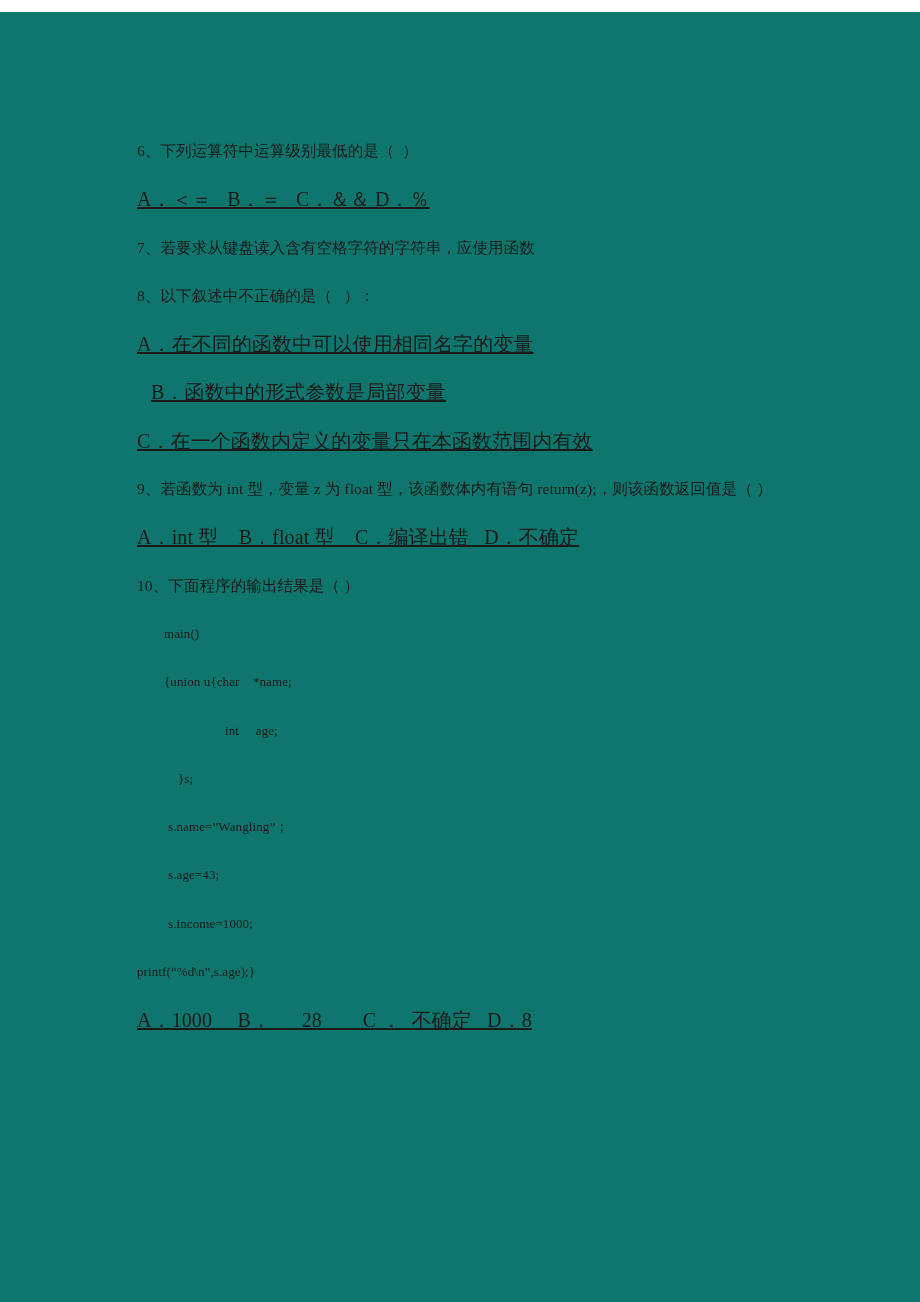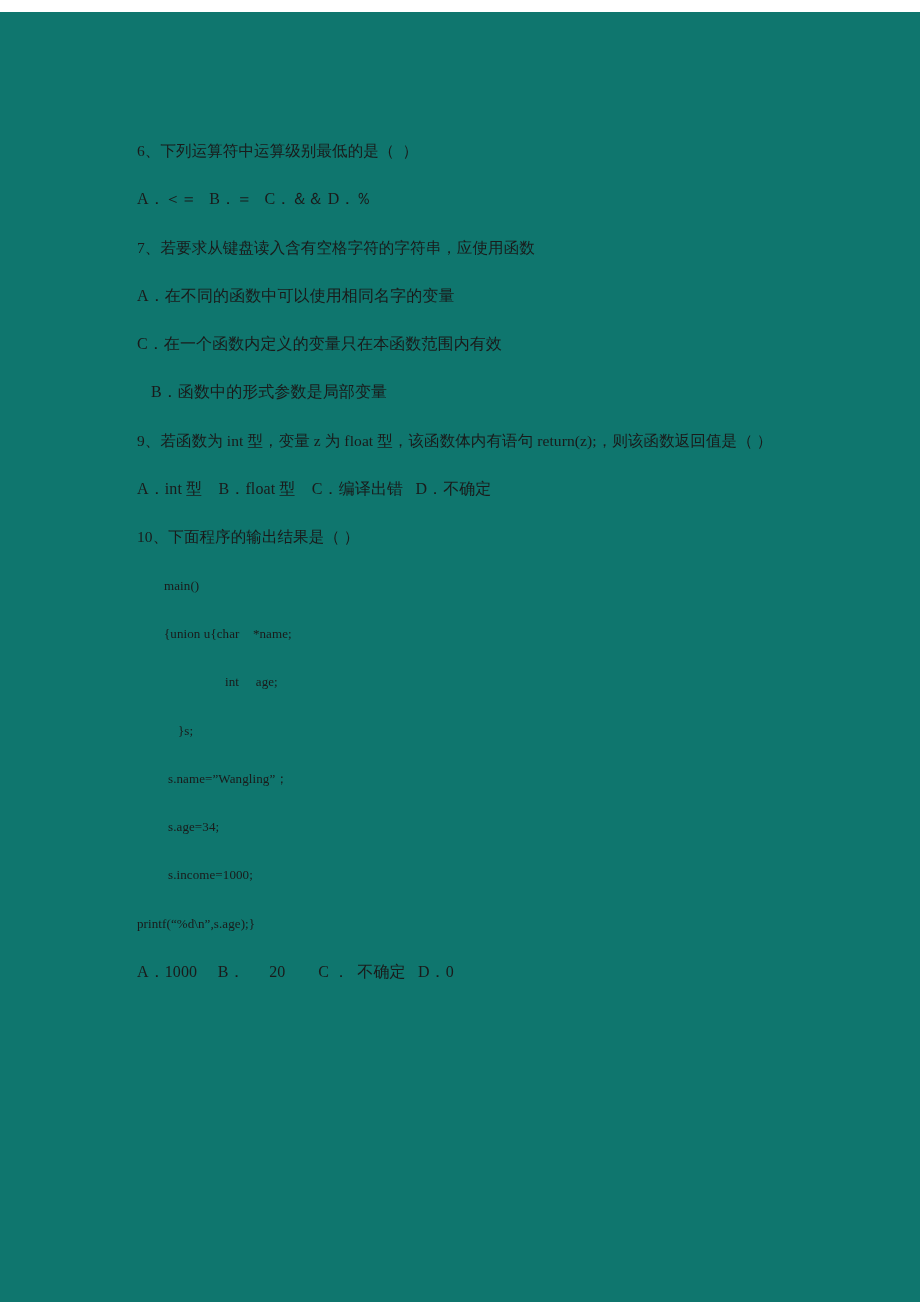--- a/index.html
+++ b/index.html
@@ -43,21 +43,22 @@
     letter-spacing: 0.1px;
   }
 
   
   .stem {
     font-size: 15.5px;
   }
 
   
   .opt {
-    font-size: 16px;
+    font-size: 20px;
+    text-decoration: underline;
   }
 
   
   .indent-sm { padding-left: 14px; }
 
   
   .code {
     font-family: "Liberation Serif", "DejaVu Serif", serif;
     font-size: 13px;
   }
@@ -71,34 +72,35 @@
 <body>
 
 <div class="page">
   <div class="doc-body">
 
     <p class="line stem">6、下列运算符中运算级别最低的是（  ）</p>
     <p class="line opt">A．＜＝   B．＝   C．＆＆ D．％</p>
 
     <p class="line stem">7、若要求从键盘读入含有空格字符的字符串，应使用函数</p>
 
+    <p class="line stem">8、以下叙述中不正确的是（   ）：</p>
     <p class="line opt">A．在不同的函数中可以使用相同名字的变量</p>
+    <p class="line opt indent-sm">B．函数中的形式参数是局部变量</p>
     <p class="line opt">C．在一个函数内定义的变量只在本函数范围内有效</p>
-    <p class="line opt indent-sm">B．函数中的形式参数是局部变量</p>
 
     <p class="line stem">9、若函数为 int 型，变量 z 为 float 型，该函数体内有语句 return(z);，则该函数返回值是（ ）</p>
     <p class="line opt">A．int 型    B．float 型    C．编译出错   D．不确定</p>
 
     <p class="line stem">10、下面程序的输出结果是（ ）</p>
 
     <p class="line code ind-1">main()</p>
     <p class="line code ind-1">{union u{char    *name;</p>
     <p class="line code ind-2">int     age;</p>
     <p class="line code ind-3">}s;</p>
     <p class="line code ind-4">s.name=”Wangling”；</p>
-    <p class="line code ind-4">s.age=34;</p>
+    <p class="line code ind-4">s.age=43;</p>
     <p class="line code ind-4">s.income=1000;</p>
     <p class="line code ind-0">printf(“%d\n”,s.age);}</p>
 
-    <p class="line opt">A．1000     B．      20        C ．  不确定   D．0</p>
+    <p class="line opt">A．1000     B．      28        C ．  不确定   D．8</p>
 
   </div>
 </div>
 
 </body></html>

